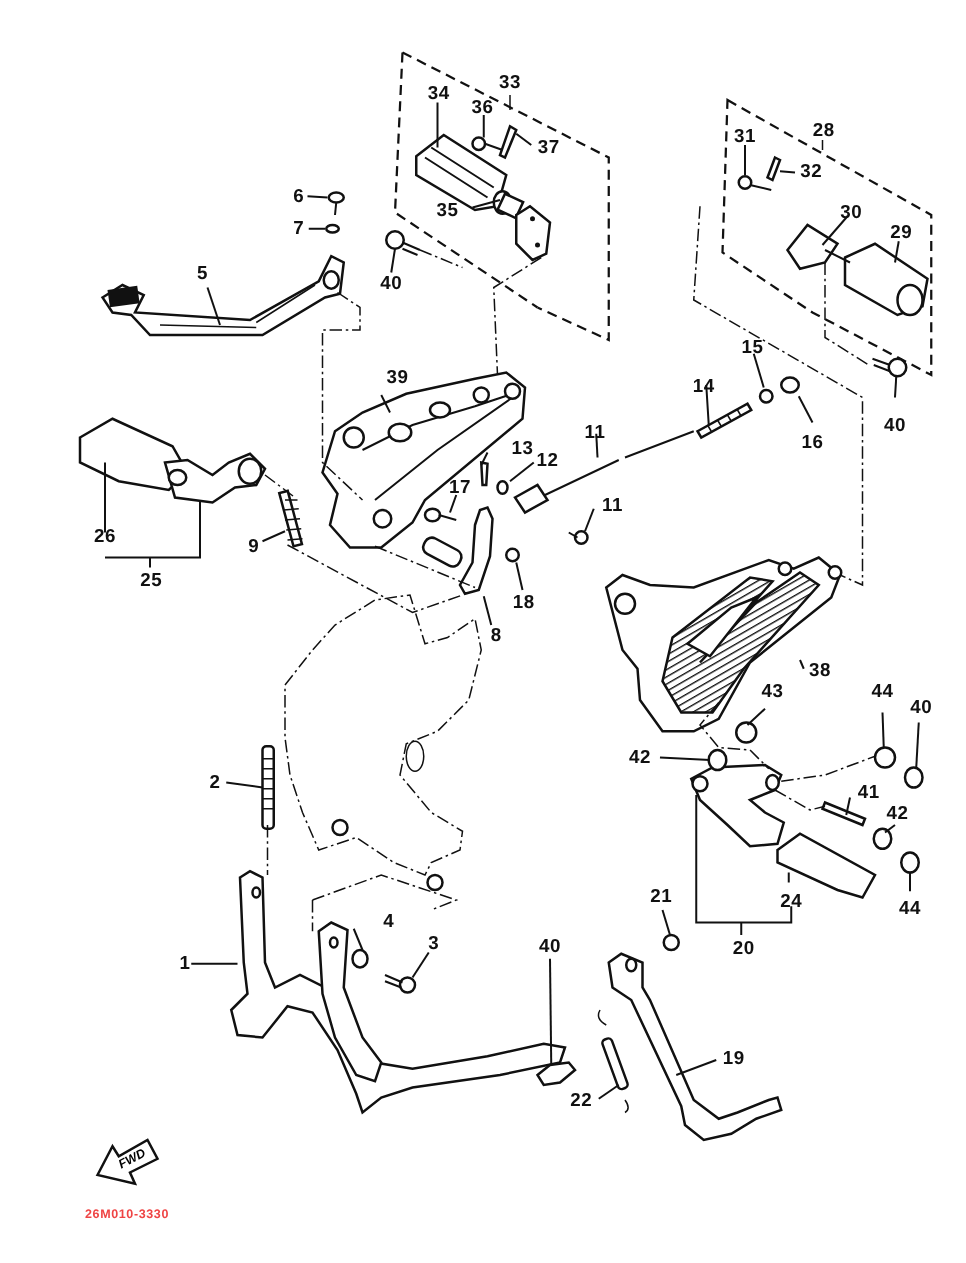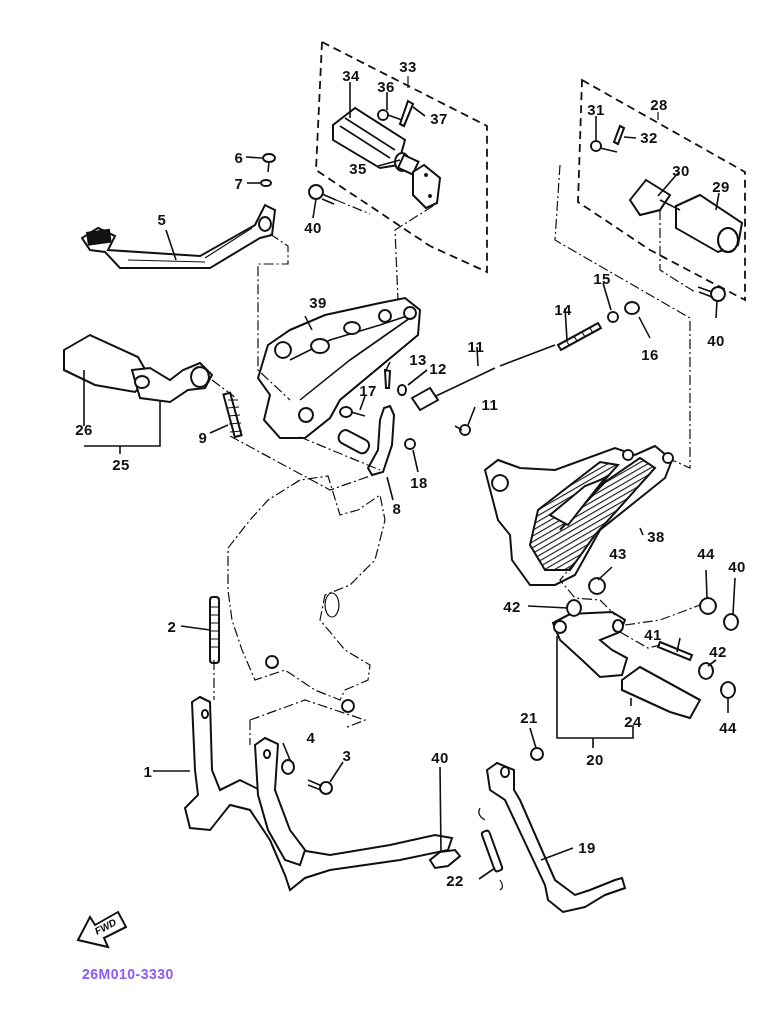--- a/index.html
+++ b/index.html
@@ -2,22 +2,22 @@
 <html><head>
   <meta charset="utf-8">
   <style>
     html, body { margin: 0; padding: 0; background: #ffffff; }
     body { width: 773px; height: 1010px; position: relative; overflow: hidden;
            font-family: "Liberation Sans", "DejaVu Sans", sans-serif; }
     #diagram { position: absolute; left: 0; top: 0; width: 773px; height: 1010px; }
     .lbl { position: absolute; font-size: 15px; font-weight: bold; color: #111;
            line-height: 1; letter-spacing: 0.5px; transform: translate(-50%, -50%);
            white-space: nowrap; cursor: pointer; }
-    .code { position: absolute; left: 82px; top: 966px; font-size: 14px; font-weight: bold;
-            color: #8b5cf6; letter-spacing: 0.5px; }
+    .code { position: absolute; left: 68px; top: 966px; font-size: 10px; font-weight: bold;
+            color: #ef4444; letter-spacing: 0.5px; }
     .fwd-text { font-size: 10px; font-weight: bold; font-style: italic; }
     svg .ln { stroke: #111; stroke-width: 1.6; fill: none; }
     svg .lnT { stroke: #111; stroke-width: 1.2; fill: none; }
     svg .dash { stroke: #111; stroke-width: 1.8; fill: none; stroke-dasharray: 8 5; }
     svg .dashdot { stroke: #111; stroke-width: 1.2; fill: none; stroke-dasharray: 10 3 2 3; }
     svg .part { stroke: #111; stroke-width: 2; fill: #fff; }
     svg .hatch { stroke: #111; stroke-width: 2; fill: url(#hatchPat); }
     svg .blk { fill: #111; }
   </style>
 </head>
@@ -353,29 +353,29 @@
 
 <div class="lbl" style="left:203px;top:437px">9</div>
 <div class="lbl" style="left:84px;top:429px">26</div>
 <div class="lbl" style="left:121px;top:464px">25</div>
 
 <div class="lbl" style="left:656px;top:536px">38</div>
 <div class="lbl" style="left:618px;top:553px">43</div>
 <div class="lbl" style="left:706px;top:553px">44</div>
 <div class="lbl" style="left:737px;top:566px">40</div>
 <div class="lbl" style="left:512px;top:606px">42</div>
-<div class="lbl" style="left:653px;top:634px">41</div>
+<div class="lbl" style="left:695px;top:634px">41</div>
 <div class="lbl" style="left:718px;top:651px">42</div>
 <div class="lbl" style="left:633px;top:721px">24</div>
 <div class="lbl" style="left:728px;top:727px">44</div>
 <div class="lbl" style="left:529px;top:717px">21</div>
 <div class="lbl" style="left:595px;top:759px">20</div>
 
 <div class="lbl" style="left:172px;top:626px">2</div>
 <div class="lbl" style="left:148px;top:771px">1</div>
 <div class="lbl" style="left:311px;top:737px">4</div>
 <div class="lbl" style="left:347px;top:755px">3</div>
 
 <div class="lbl" style="left:440px;top:757px">40</div>
 <div class="lbl" style="left:587px;top:847px">19</div>
-<div class="lbl" style="left:455px;top:880px">22</div>
+<div class="lbl" style="left:465px;top:880px">22</div>
 
 <div class="code">26M010-3330</div>
 
 </body></html>

